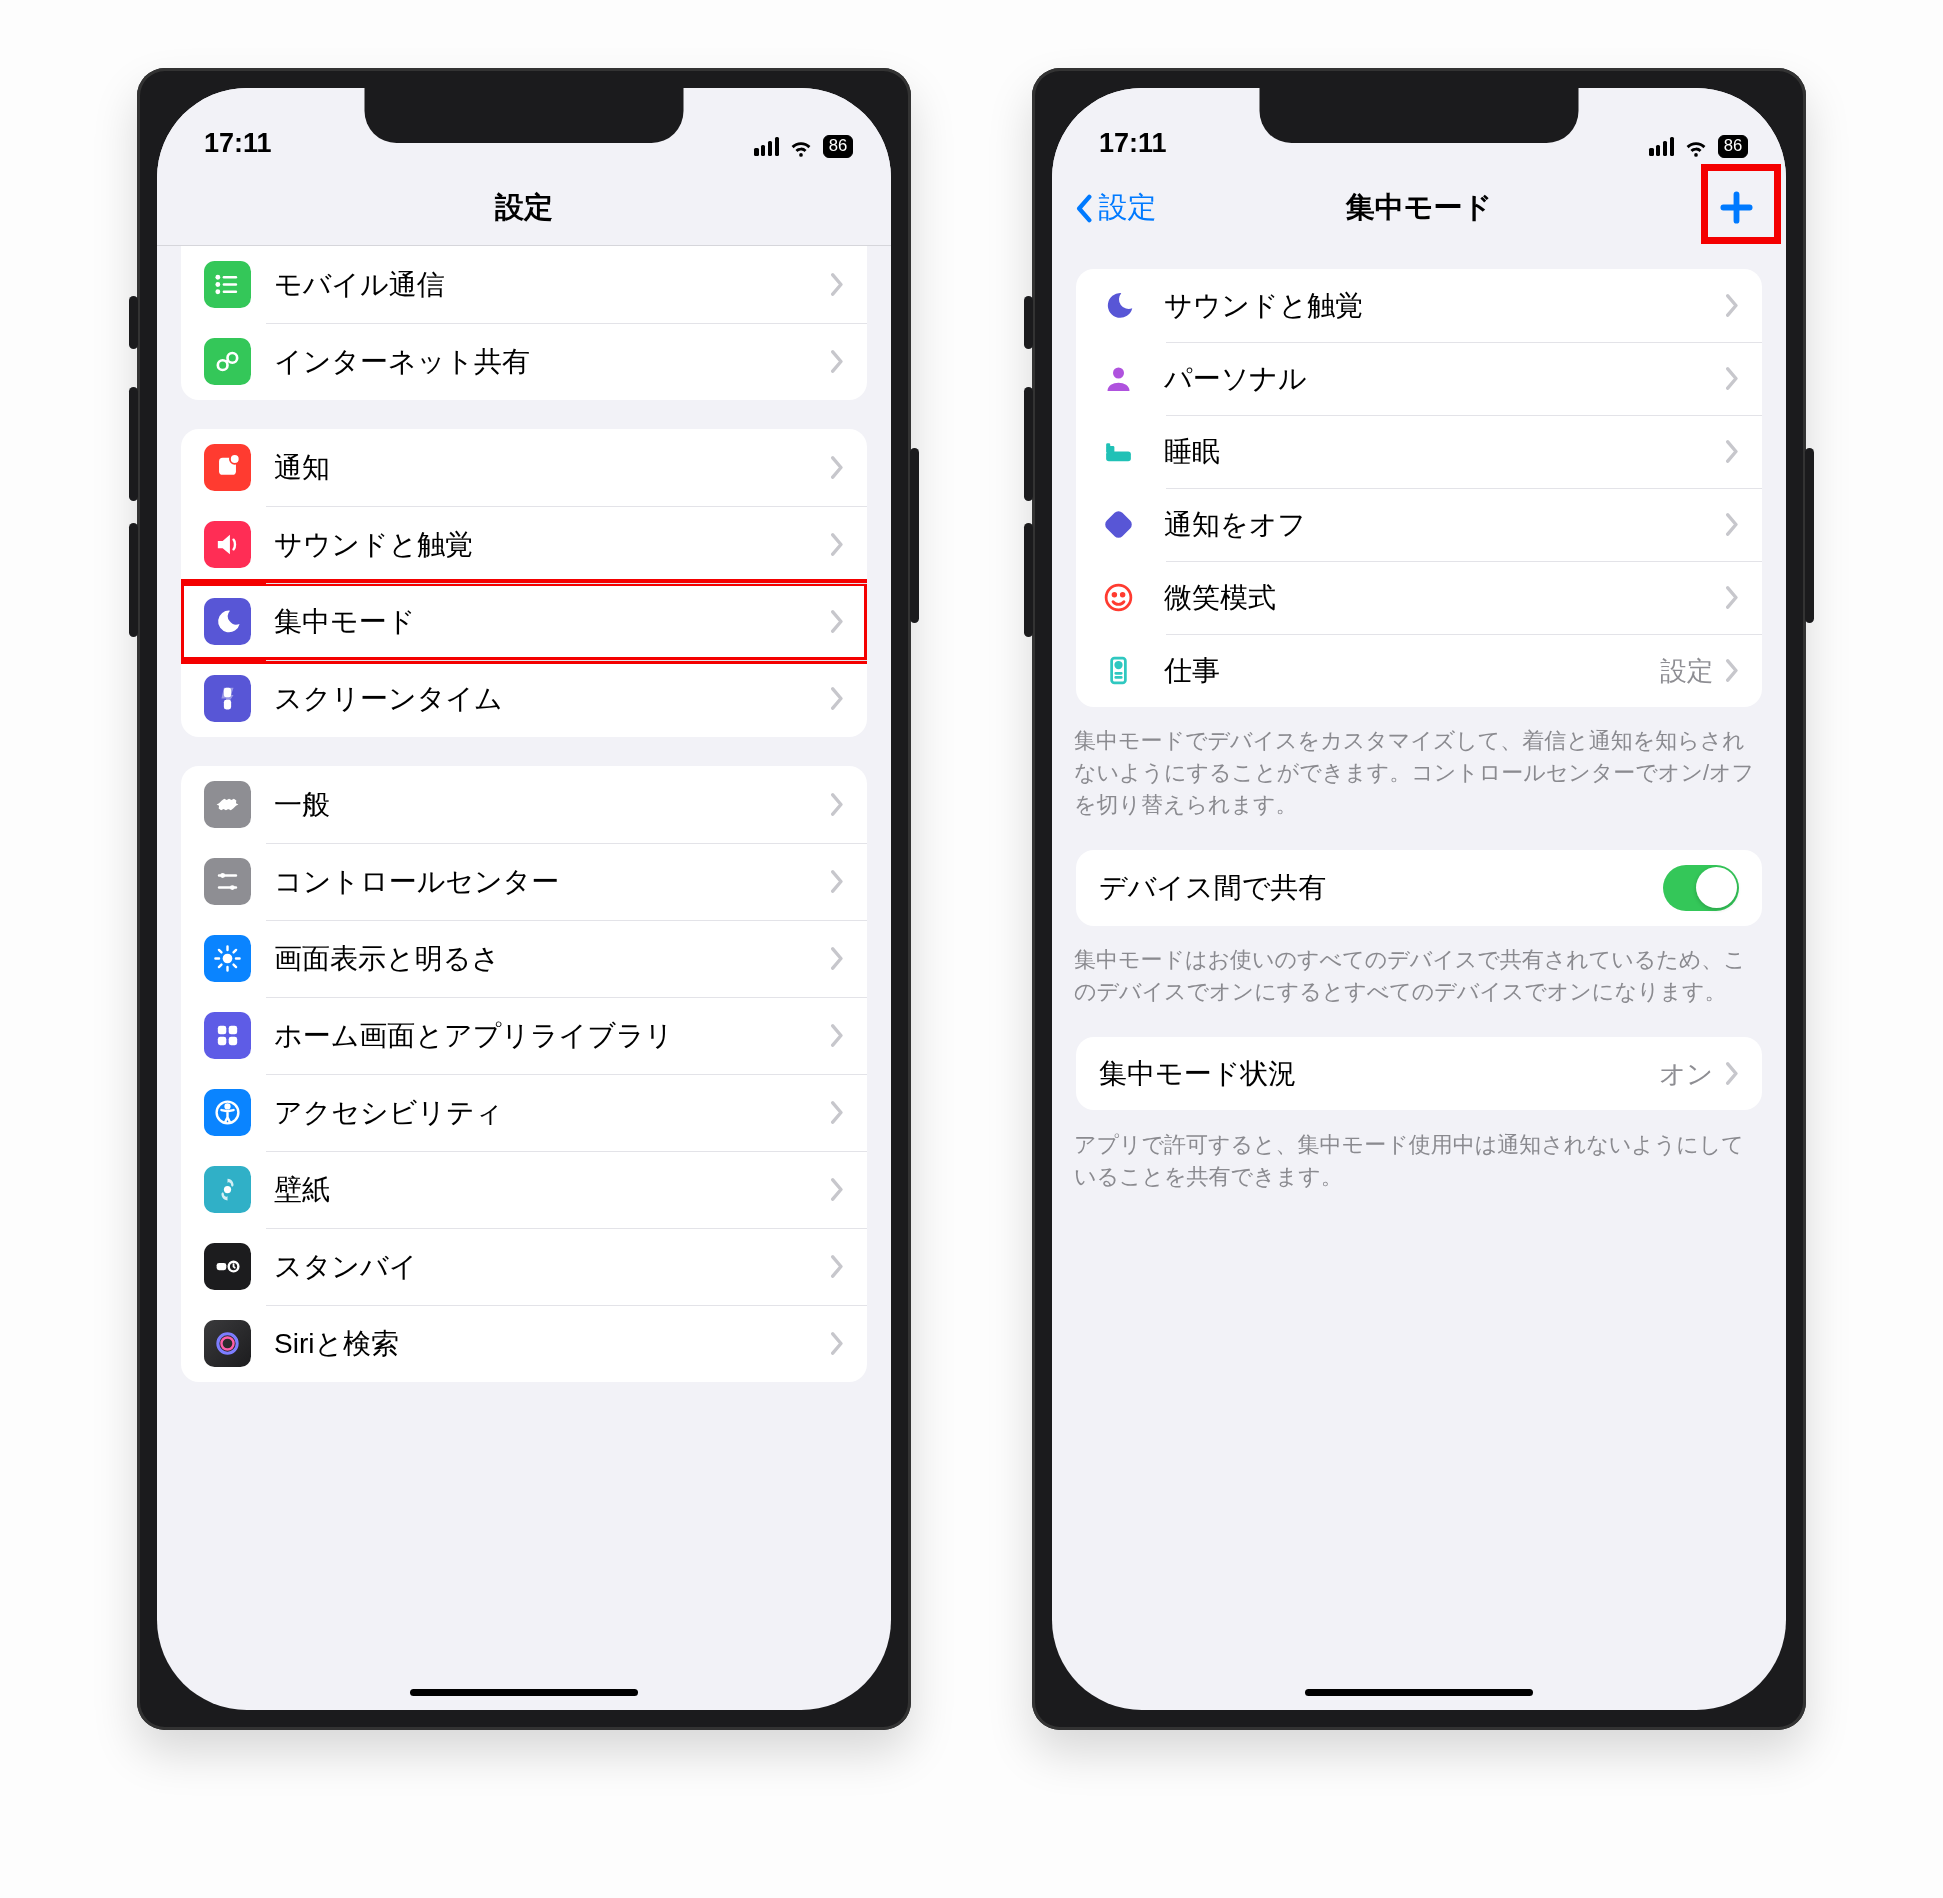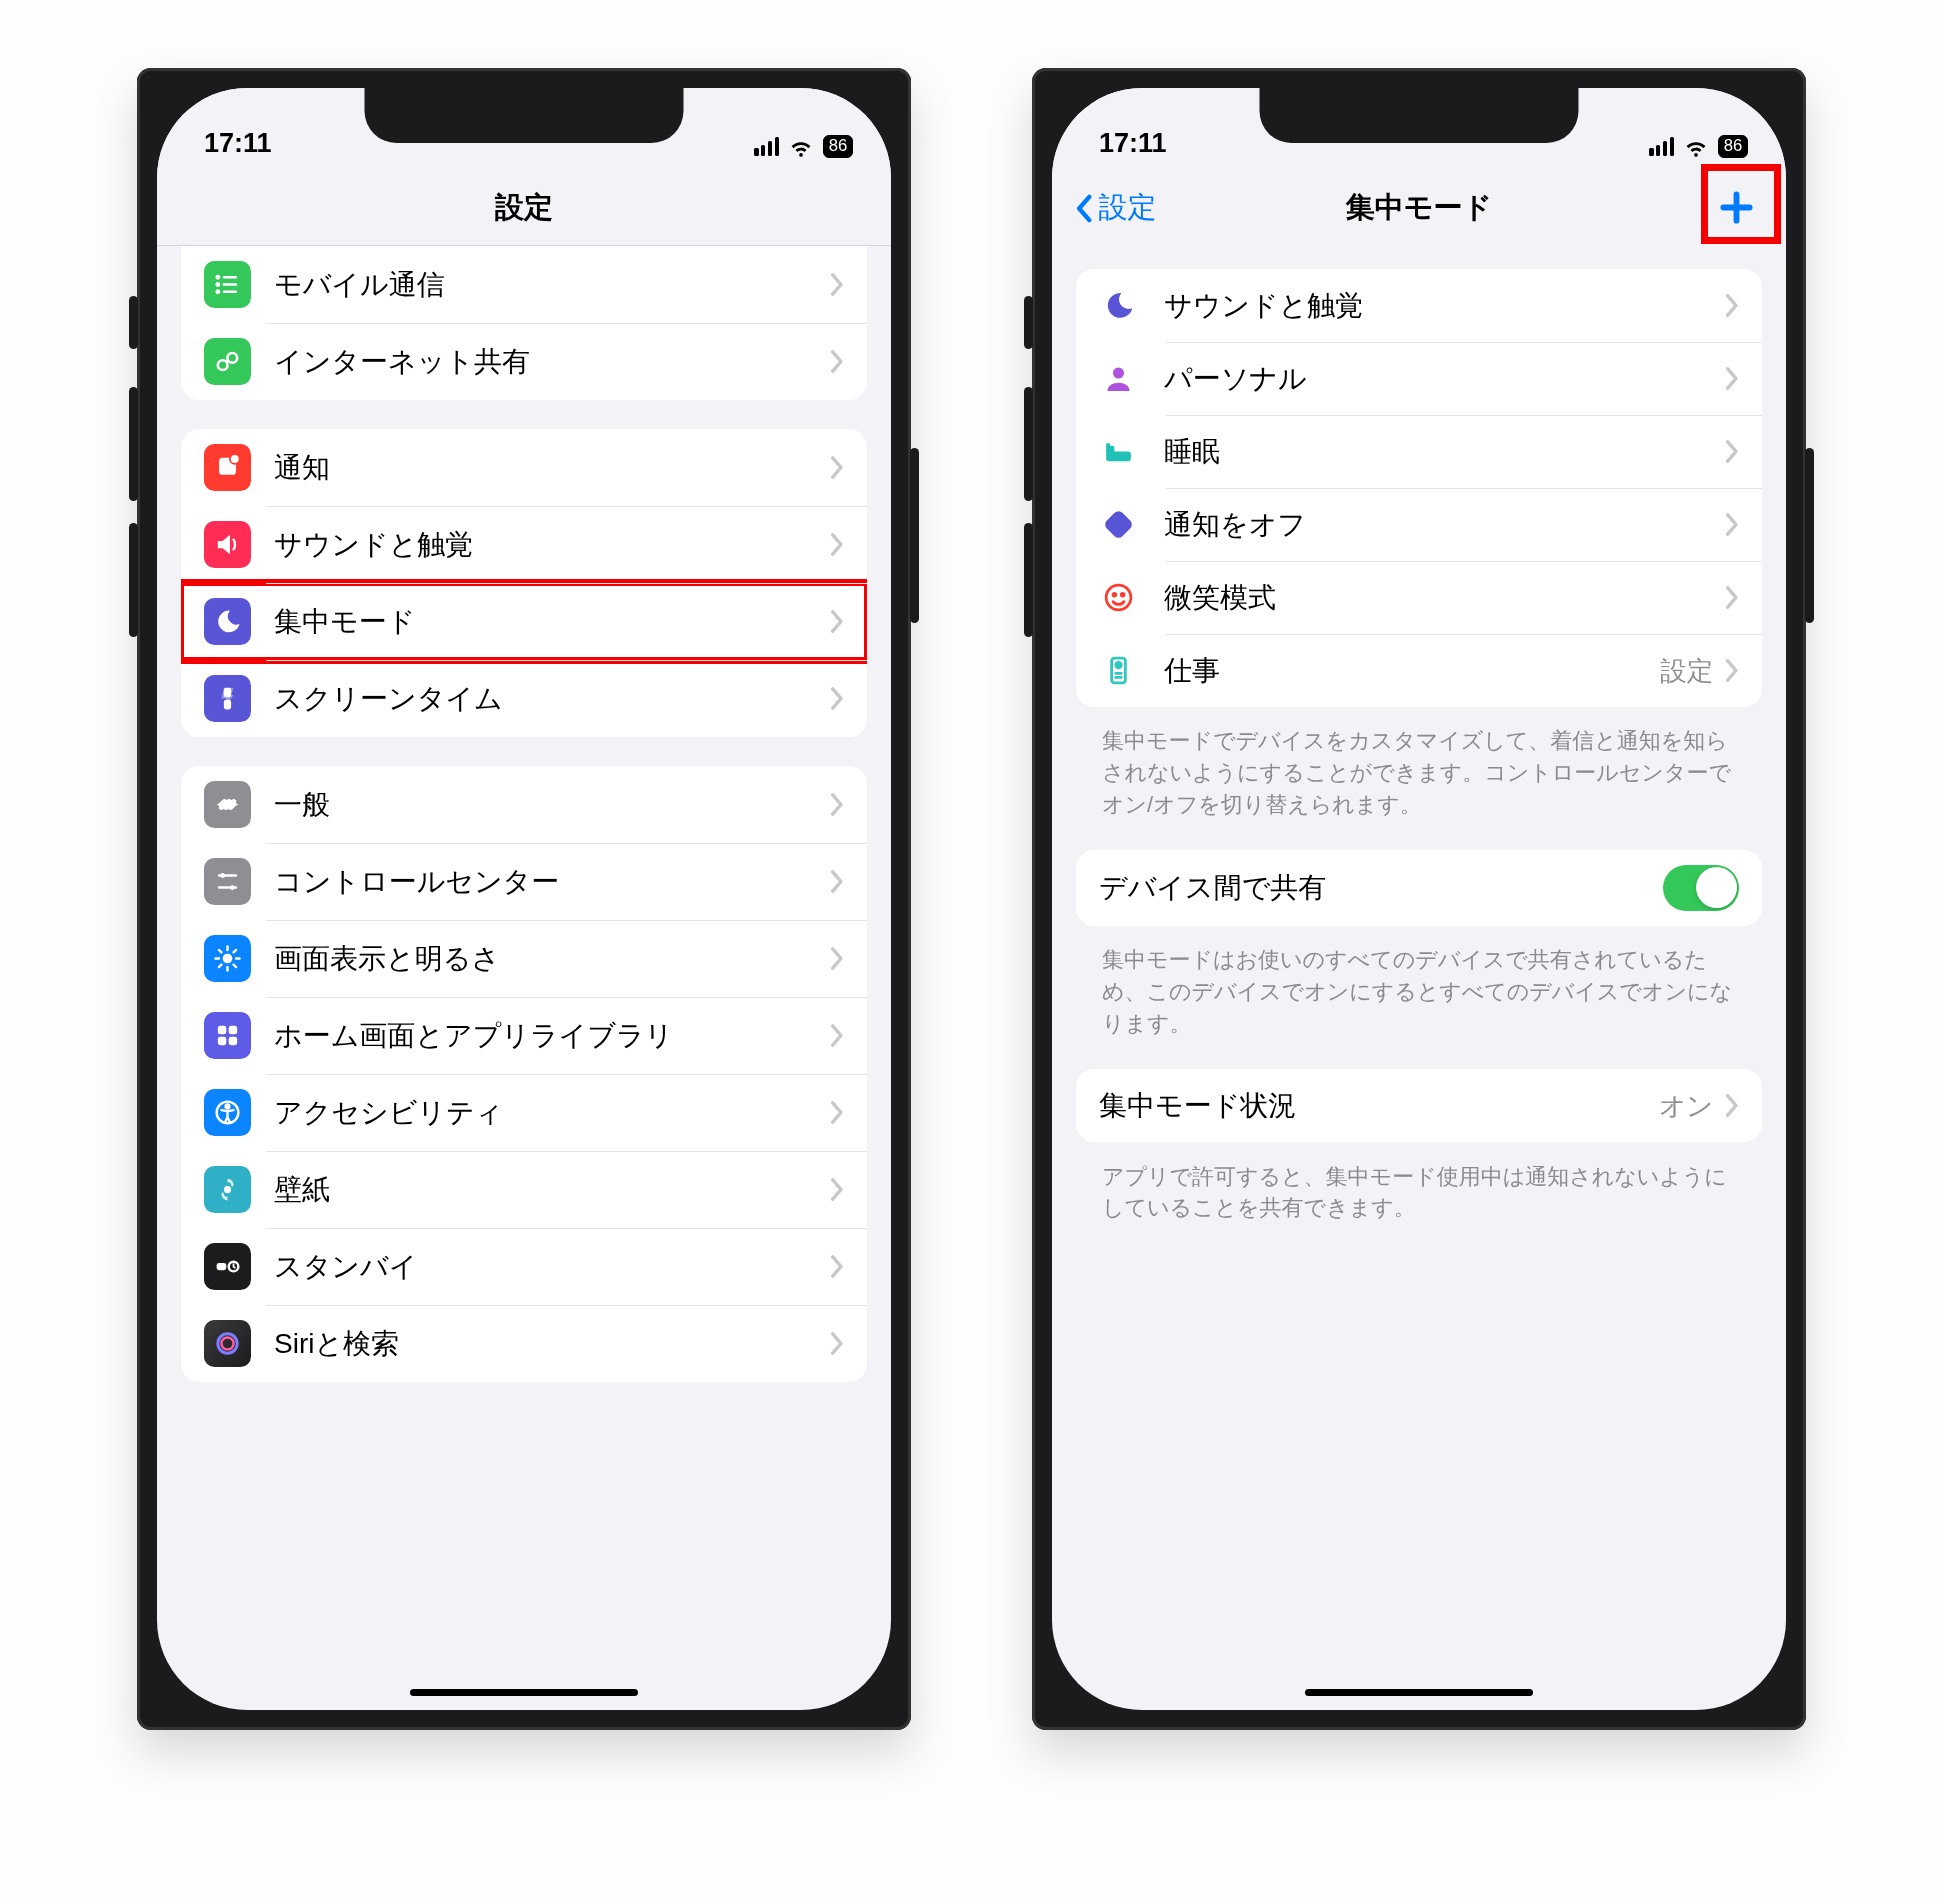--- a/index.html
+++ b/index.html
@@ -10,21 +10,21 @@
     height:1898px;
     padding:68px 106px;
     display:flex;
     gap:121px;
     justify-content:center;
   }
   .phone {
     width:774px;
     height:1662px;
     background:#1b1b1d;
-    border-radius:14px;
+    border-radius:28px;
     padding:20px;
     position:relative;
     box-shadow:0 0 0 3px #333 inset, 0 23px 46px rgba(0,0,0,.15);
   }
   .side-btn{position:absolute;background:#1b1b1d;border-radius:6px;}
   .side-btn.vol1{left:-7.6px;top:319px;width:9px;height:114px;}
   .side-btn.vol2{left:-7.6px;top:455px;width:9px;height:114px;}
   .side-btn.mute{left:-7.6px;top:228px;width:9px;height:53px;}
   .side-btn.pwr{right:-7.6px;top:380px;width:9px;height:175px;}
   .screen {
@@ -114,21 +114,21 @@
   .chev{color:#c7c7cc;margin-left:12px;}
   .chev svg{width:13.7px;height:23px;display:block;}
   .focus-icon{
     width:39px;height:39px;margin-right:26px;flex:0 0 auto;
     display:flex;align-items:center;justify-content:center;
   }
   .focus-icon svg{width:33px;height:33px;}
   .focus-row + .focus-row::before{left:90px;}
   .footer-text{
     font-size:22px;color:#8a8a8f;line-height:1.45;
-    padding:0 50px;margin-top:-10.6px;margin-bottom:23px;
+    padding:0 22px;margin-top:-10.6px;margin-bottom:23px;
   }
   .toggle{
     width:76px;height:46px;border-radius:23px;position:relative;background:#34c759;
   }
   .toggle::after{
     content:"";position:absolute;width:41px;height:41px;background:#fff;border-radius:50%;
     top:2.3px;right:2.3px;box-shadow:0 1.5px 4.6px rgba(0,0,0,.2);
   }
   .highlight-red{outline:7.6px solid #f40000;outline-offset:-3.8px;}
   .highlight-box{

